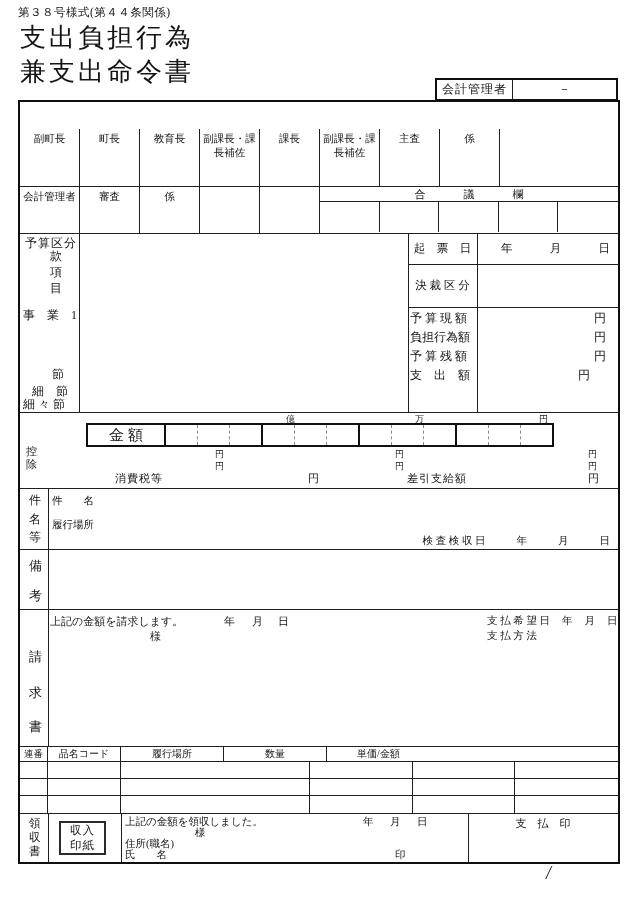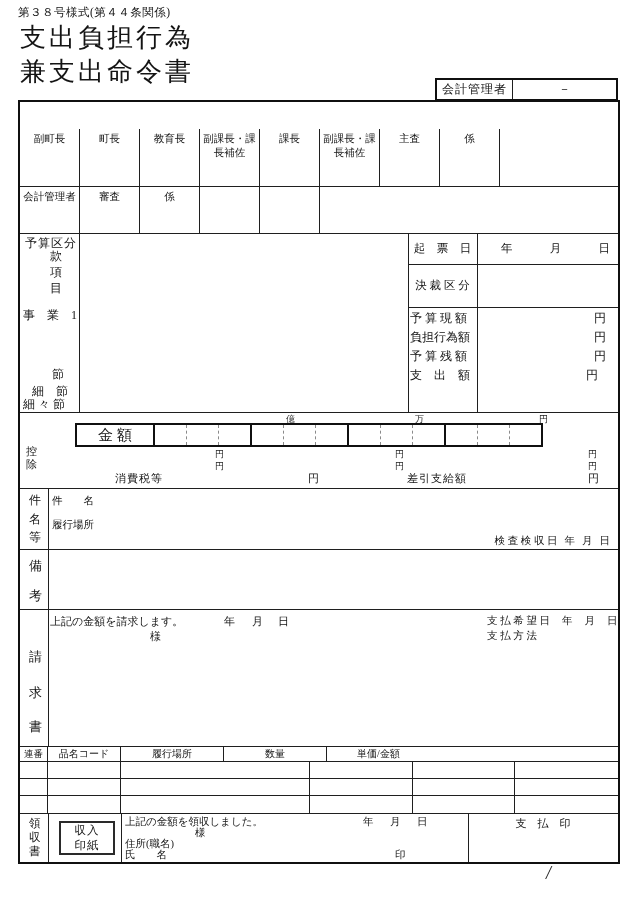--- a/index.html
+++ b/index.html
@@ -30,32 +30,32 @@
   .vl{ position:absolute; top:0; bottom:0; width:1px; background:var(--ink); }
   .hl{ position:absolute; right:0; height:1px; background:var(--ink); }
 
   .gogi-band{ height:15px; border-bottom:1px solid var(--ink); display:flex; align-items:center; justify-content:center; font-size:11px; }
   .gogi-band span{ letter-spacing:38px; margin-right:-38px; }
 
   .blabel{ font-size:12px; }
   .t11{ font-size:11px; } .t10{ font-size:10.5px; } .t9{ font-size:9px; color:#222; }
   .t12{ font-size:12px; }
 
-  .amtbox{ position:absolute; left:55px; top:10px; width:468px; height:24px; border:2px solid var(--thick); display:flex; background:#fff;font-family:Liberation Serif, serif; }
+  .amtbox{ position:absolute; left:66px; top:10px; width:468px; height:24px; border:2px solid var(--thick); display:flex; background:#fff;font-family:Liberation Serif, serif; }
   .amt-label{ width:78px; border-right:2px solid var(--thick); display:flex; align-items:center; justify-content:center; font-size:15px; letter-spacing:4px; padding-left:4px; }
   .dgroup{ flex:1; display:flex; border-right:2px solid var(--thick); }
   .dgroup.last{ border-right:none; }
   .dcell{ flex:1; border-right:1px dashed #8a8a8a; }
   .dcell.last{ border-right:none; }
 
   .ith{ display:flex; height:15px; border-bottom:1px solid var(--ink); }
   .itr{ display:flex; border-bottom:1px solid var(--ink); }
   .itc{ border-right:1px solid var(--ink); display:flex; align-items:center; justify-content:center; font-size:10px; }
 
-  .stamp{ position:absolute; left:39px; top:7px; width:56px; height:34px; border:2px solid #2a2a2a; display:flex; flex-direction:column; align-items:center; justify-content:center; font-size:11.5px; line-height:1.3; letter-spacing:1px; }
+  .stamp{ position:absolute; left:39px; top:7px; width:47px; height:34px; border:2px solid #2a2a2a; display:flex; flex-direction:column; align-items:center; justify-content:center; font-size:11.5px; line-height:1.3; letter-spacing:1px; }
 
   .slash{ left:546px; top:864px; font-size:18px; font-style:italic; }
 </style>
 </head>
 <body>
 
 <div class="page">
 
   <div class="at fno">第３８号様式(第４４条関係)</div>
   <div class="at title1">支出負担行為</div>
@@ -82,20 +82,32 @@
         <div class="acell nobr"></div>
       </div>
       <div style="position:relative;height:46px">
         <div class="hflex" style="position:absolute;left:0;top:0;width:300px;height:100%">
           <div class="acell" style="height:100%"><span>会計管理者</span></div>
           <div class="acell" style="height:100%"><span>審査</span></div>
           <div class="acell" style="height:100%"><span>係</span></div>
           <div class="acell" style="height:100%"></div>
           <div class="acell" style="height:100%"></div>
         </div>
+        <div style="position:absolute;left:300px;right:0;top:0;bottom:0">
+          <div class="gogi-band">
+            <span>合議欄</span>
+          </div>
+          <div class="hflex" style="height:30px">
+            <div class="acell" style="height:100%"></div>
+            <div class="acell" style="height:100%"></div>
+            <div class="acell" style="height:100%"></div>
+            <div class="acell" style="height:100%"></div>
+            <div class="acell nobr" style="height:100%"></div>
+          </div>
+        </div>
       </div>
     </div>
 
     <div class="sec" style="top:132px;height:179px">
       <div class="vl" style="left:59px"></div>
       <div class="vl" style="left:388px"></div>
       <div class="vl" style="left:457px"></div>
       <div class="hl" style="left:388px;top:30px"></div>
       <div class="hl" style="left:388px;top:73px"></div>
 
@@ -126,21 +138,21 @@
           <span>円</span>
       </div>
       <div class="at" style="left:390px;right:0;top:97px;display:flex;justify-content:space-between;padding-right:12px;font-size:12px">
         <span>負担行為額</span>
           <span>円</span>
       </div>
       <div class="at" style="left:390px;right:0;top:116px;display:flex;justify-content:space-between;padding-right:12px;font-size:12px">
         <span>予 算 残 額</span>
           <span>円</span>
       </div>
-      <div class="at" style="left:390px;right:0;top:135px;display:flex;justify-content:space-between;padding-right:20px;font-size:12px">
+      <div class="at" style="left:390px;right:0;top:135px;display:flex;justify-content:space-between;padding-right:28px;font-size:12px">
         <span>支　出　額</span>
           <span>円</span>
       </div>
     </div>
 
     <div class="sec" style="top:311px;height:76px">
       <span class="at t9" style="left:266px;top:2px">億</span>
       <span class="at t9" style="left:395px;top:2px">万</span>
       <span class="at t9" style="left:519px;top:2px">円</span>
 
@@ -186,21 +198,21 @@
       <span class="at t11" style="left:568px;top:60px">円</span>
     </div>
 
     <div class="sec" style="top:387px;height:61px">
       <div class="vl" style="left:28px"></div>
       <span class="at t12" style="left:9px;top:5px">件</span>
       <span class="at t12" style="left:9px;top:24px">名</span>
       <span class="at t12" style="left:9px;top:42px">等</span>
       <span class="at t10" style="left:32px;top:7px">件　　名</span>
       <span class="at t10" style="left:32px;top:31px">履行場所</span>
-      <div class="at" style="right:8px;top:47px;display:flex;gap:7px;font-size:10.5px">
+      <div class="at" style="right:8px;top:47px;display:flex;gap:31px;font-size:10.5px">
         <span>検 査 検 収 日</span>
         <span>年</span>
         <span>月</span>
         <span>日</span>
       </div>
     </div>
 
     <div class="sec" style="top:448px;height:60px">
       <div class="vl" style="left:28px"></div>
       <span class="at" style="left:9px;top:9px;font-size:13px">備</span>

